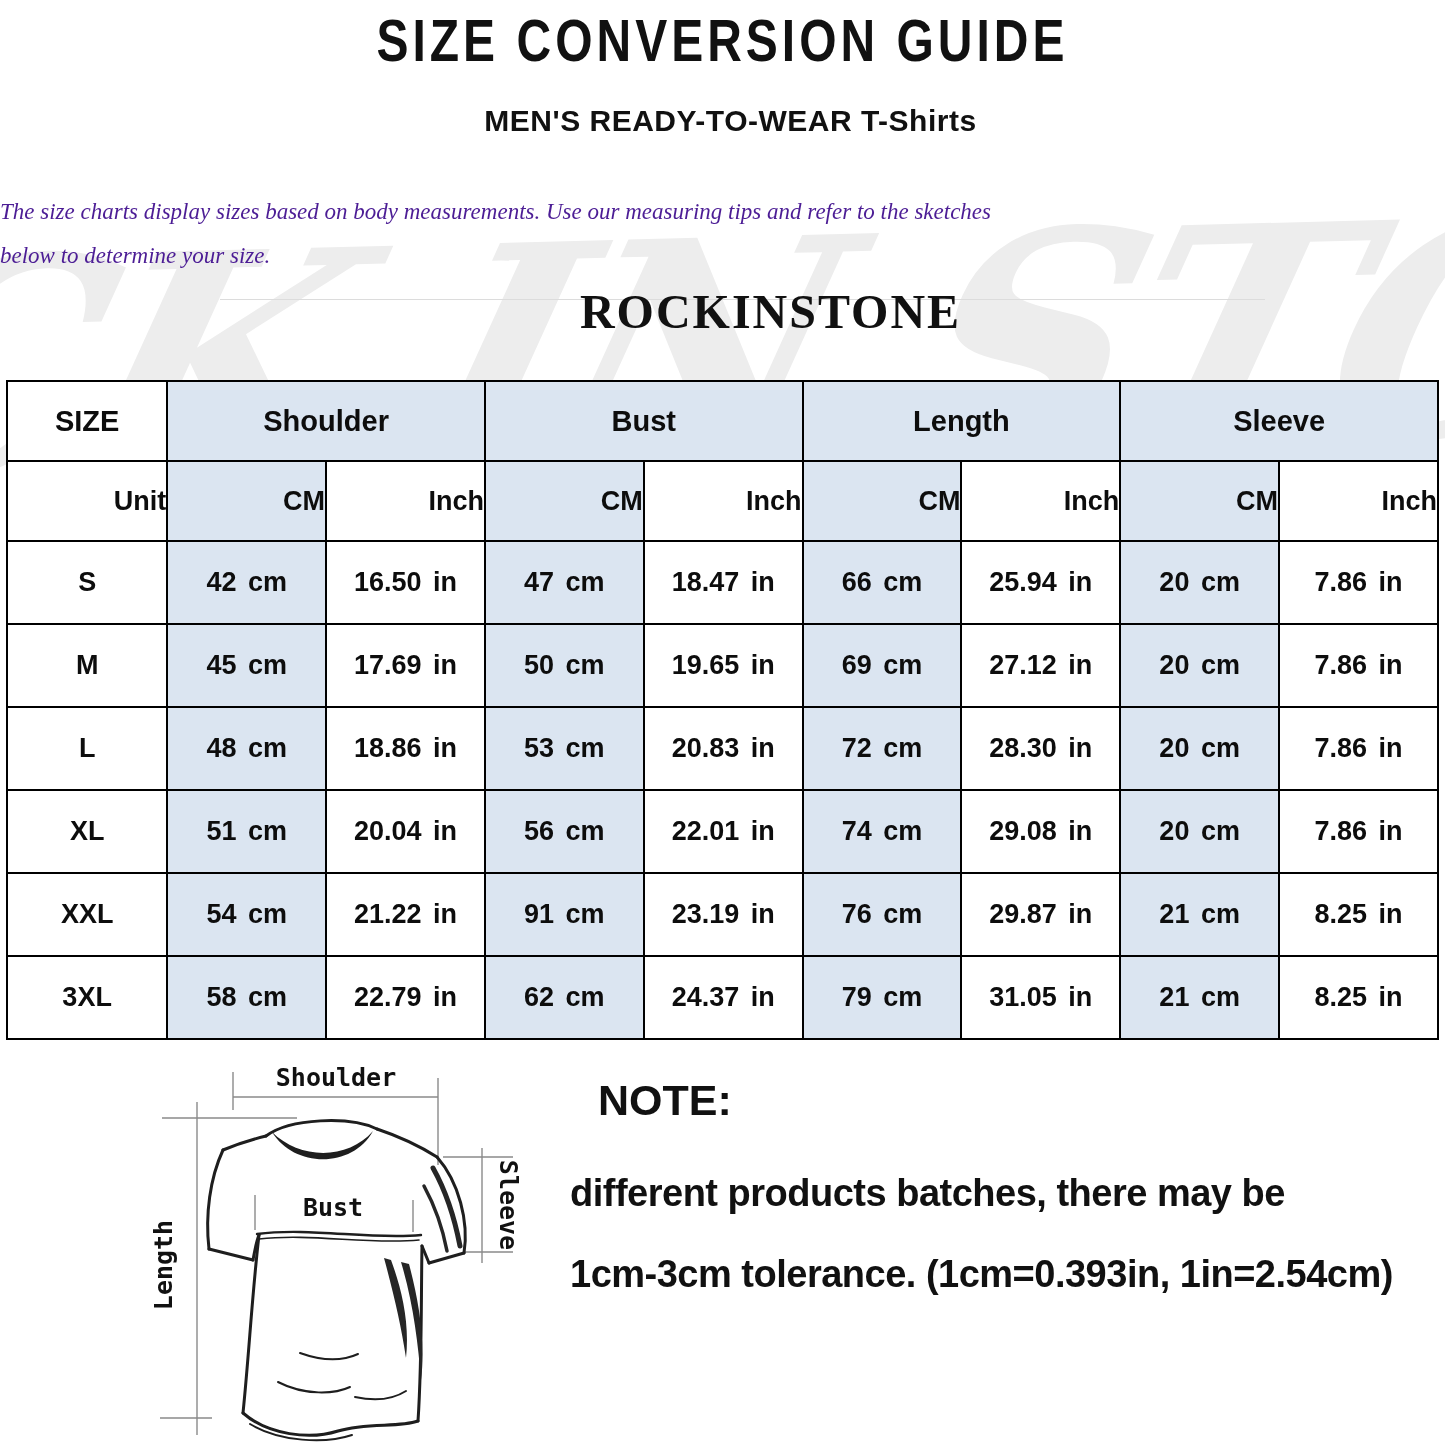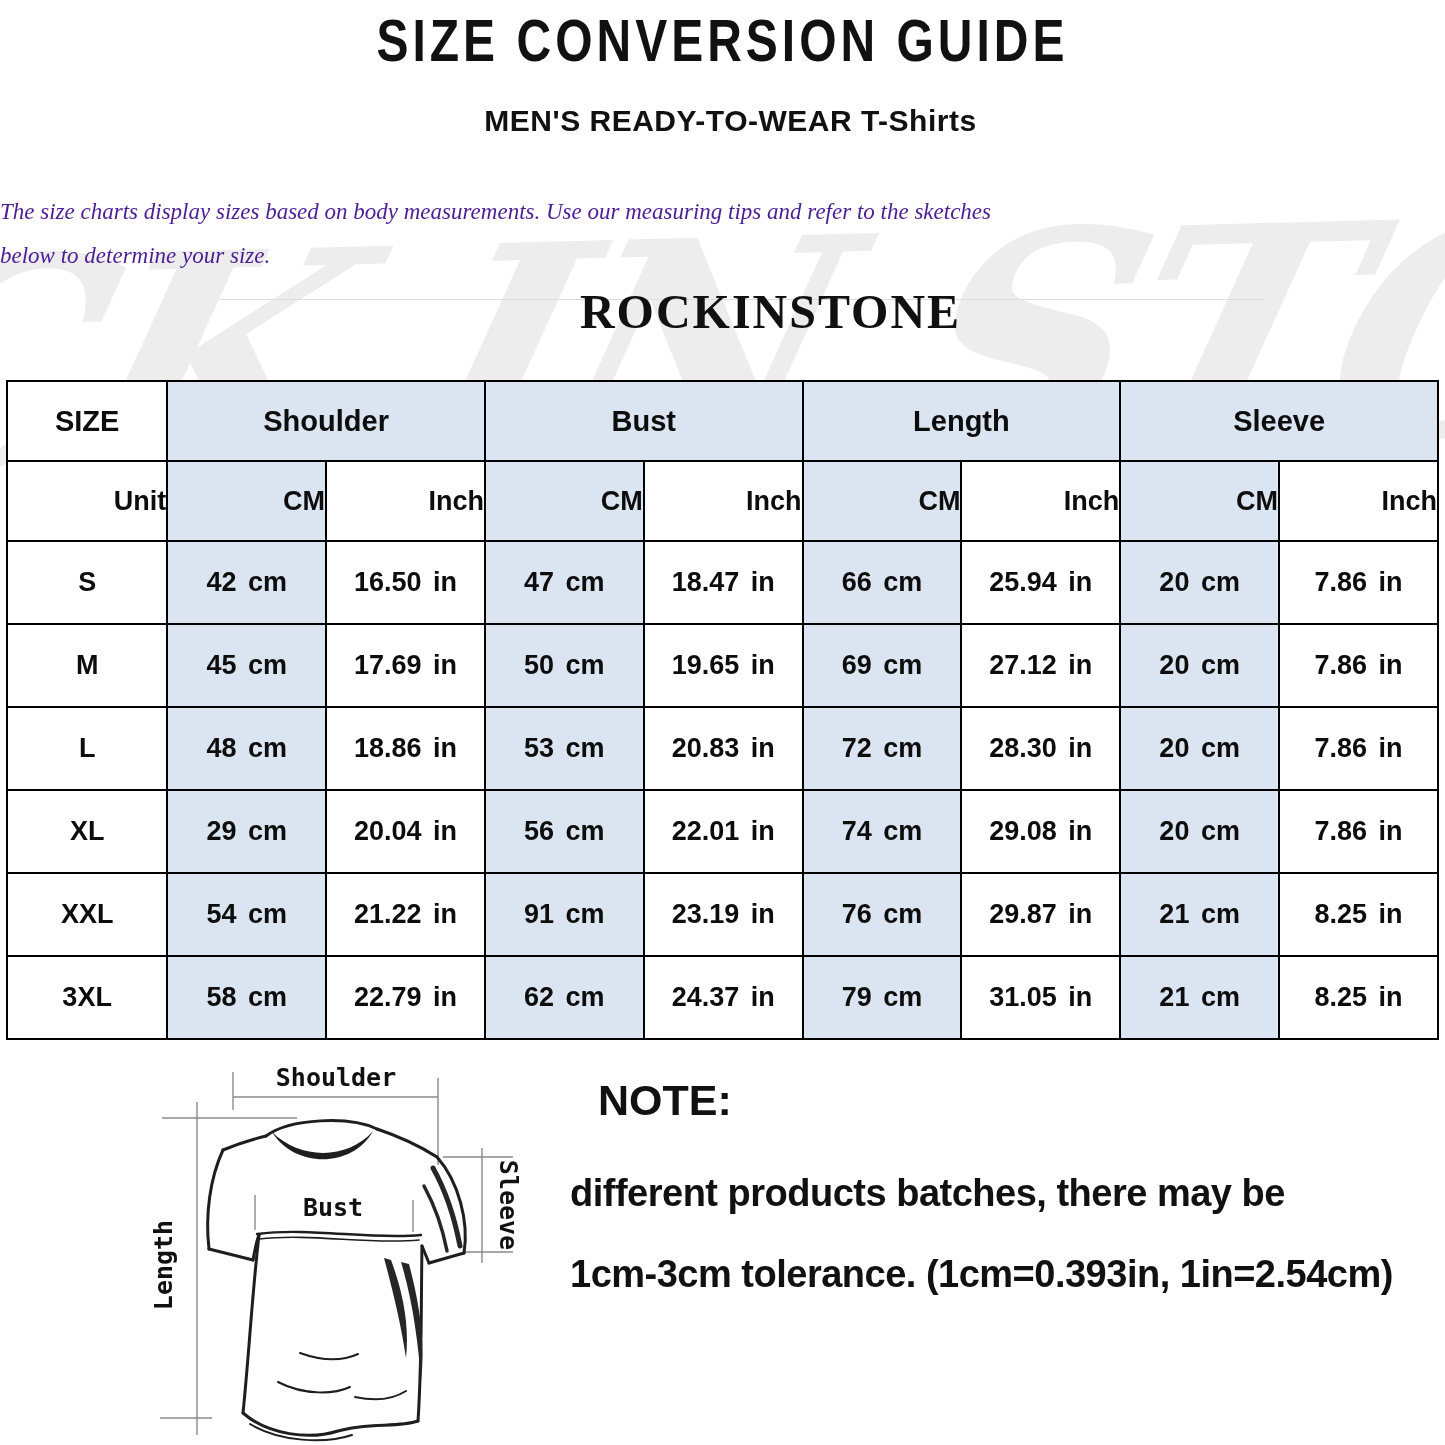--- a/index.html
+++ b/index.html
@@ -122,21 +122,21 @@
         <td>18.86 in</td>
         <td class="shade">53 cm</td>
         <td>20.83 in</td>
         <td class="shade">72 cm</td>
         <td>28.30 in</td>
         <td class="shade">20 cm</td>
         <td>7.86 in</td>
       </tr>
       <tr class="data-row">
         <td>XL</td>
-        <td class="shade">29 cm</td>
+        <td class="shade">51 cm</td>
         <td>20.04 in</td>
         <td class="shade">56 cm</td>
         <td>22.01 in</td>
         <td class="shade">74 cm</td>
         <td>29.08 in</td>
         <td class="shade">20 cm</td>
         <td>7.86 in</td>
       </tr>
       <tr class="data-row">
         <td>XXL</td>

